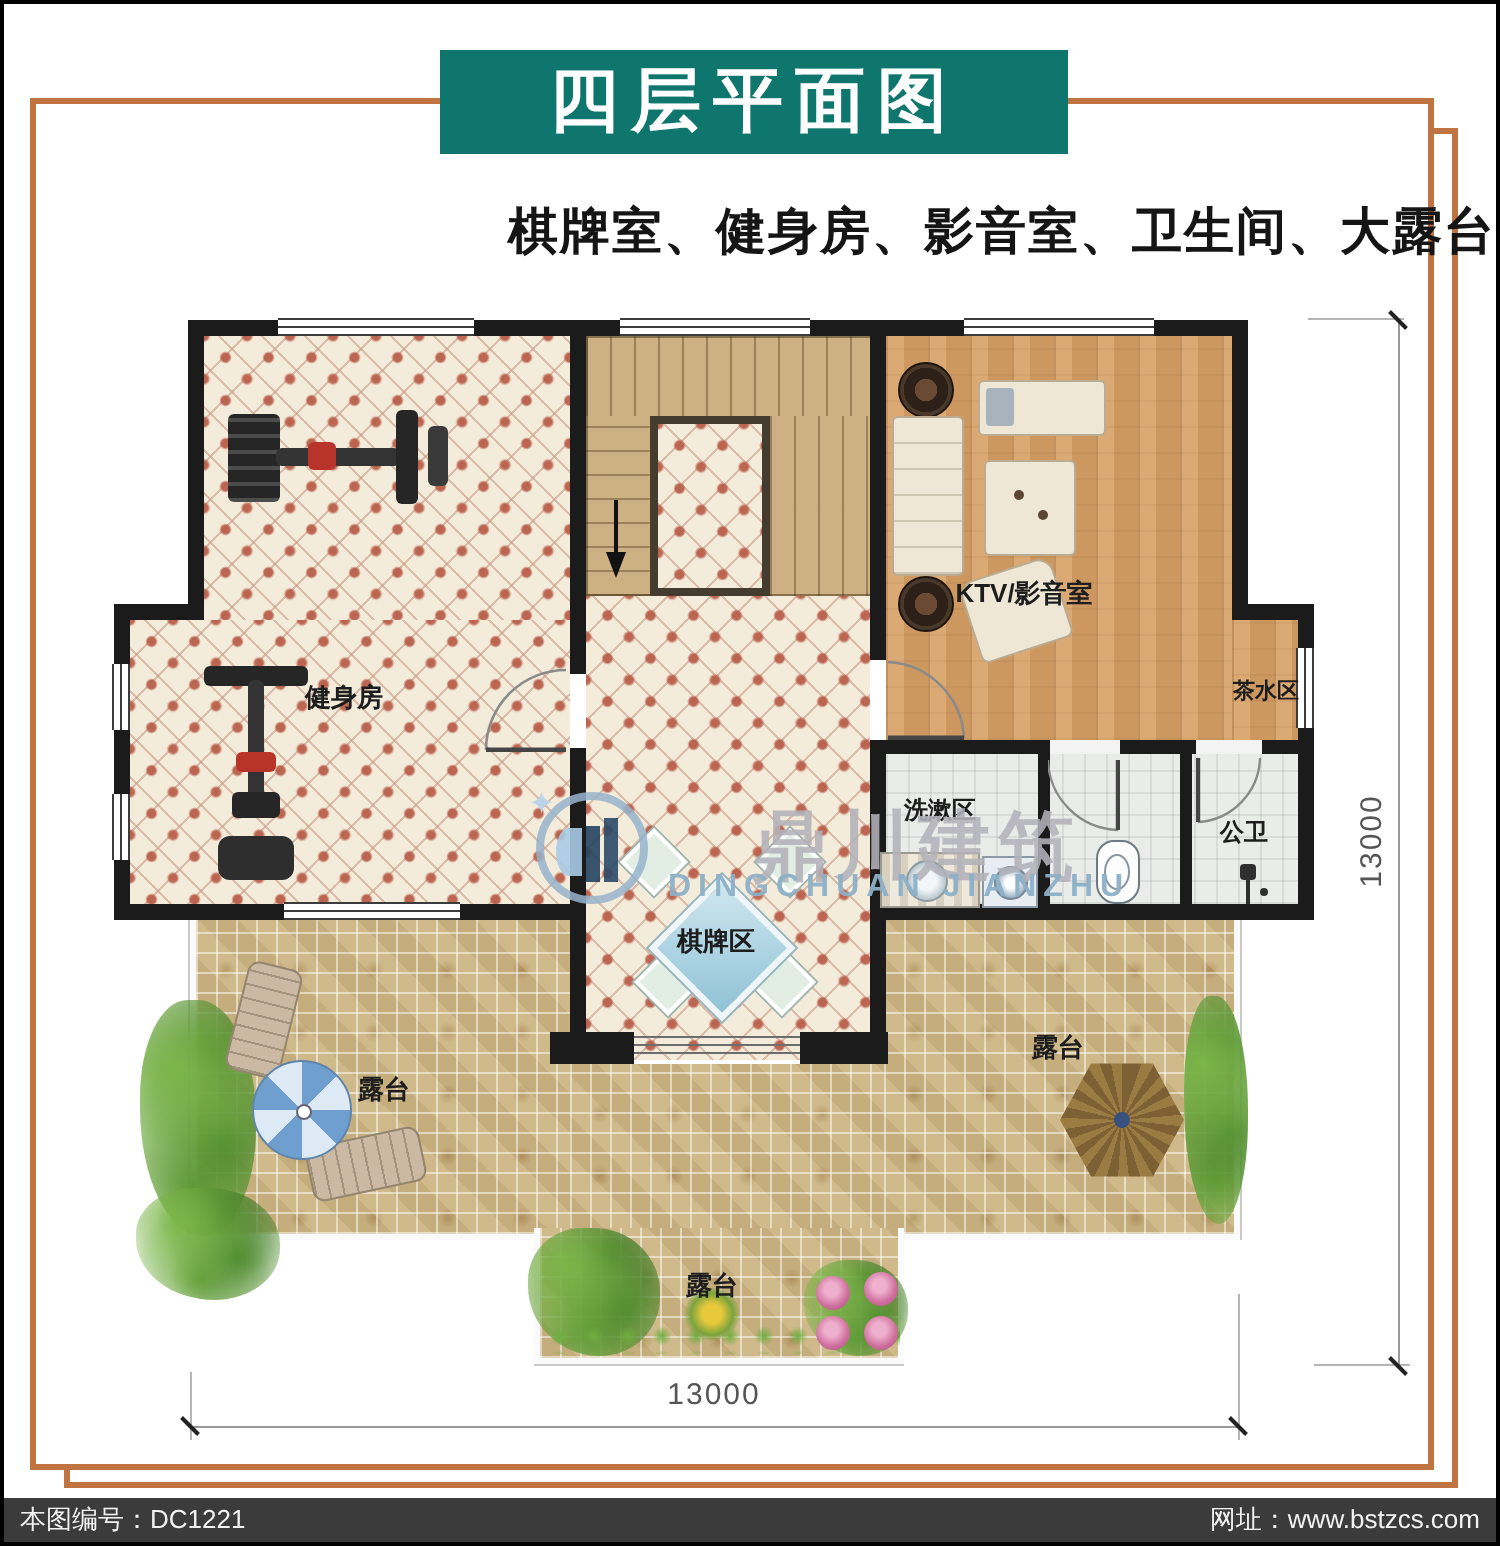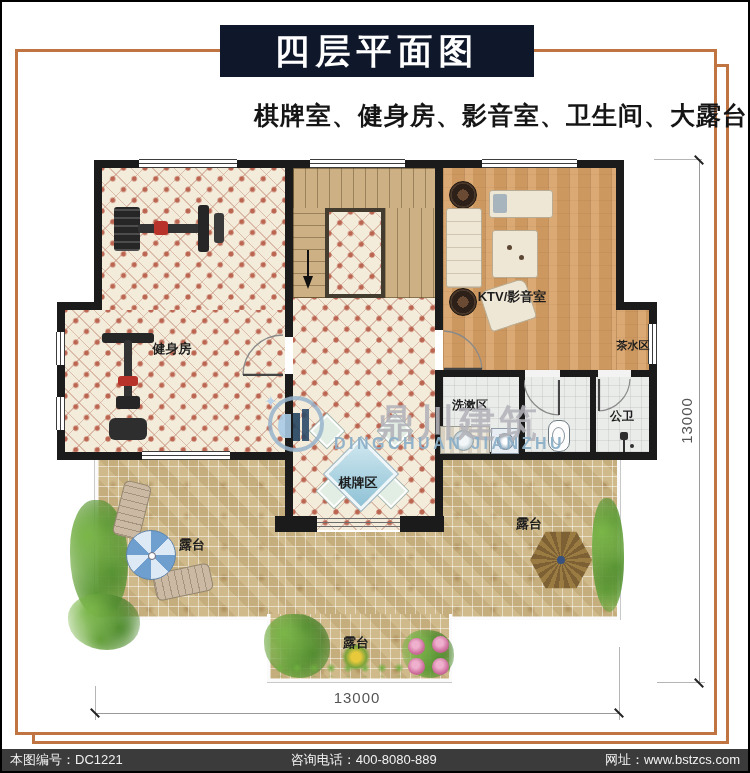--- a/index.html
+++ b/index.html
@@ -6,21 +6,21 @@
   .page{position:relative;width:750px;height:773px;background:#fff;margin:0 auto;overflow:hidden;
         border:2px solid #000;box-sizing:border-box;
         font-family:"Liberation Sans","DejaVu Sans",sans-serif;}
   .abs{position:absolute;}
 
   
   .frame-outer{border:3px solid #bf7442;}
   .frame-inner{border:3px solid #bf7442;background:#fff;}
 
   
-  .banner{background:#0f172a;color:#fff;font-size:35px;font-weight:bold;letter-spacing:6px;
+  .banner{background:#0f766e;color:#fff;font-size:35px;font-weight:bold;letter-spacing:6px;
           text-align:center;line-height:52px;}
   .subtitle{width:100%;text-align:center;font-size:25px;font-weight:bold;color:#151515;letter-spacing:1px;}
 
   
   .tile{background-color:#f4ecdb;
     background-image:
       radial-gradient(circle 3px at center, rgba(185,95,75,.95) 2px, rgba(185,95,75,0) 3.2px),
       radial-gradient(circle 3px at center, rgba(185,95,75,.95) 2px, rgba(185,95,75,0) 3.2px),
       repeating-linear-gradient(45deg, transparent 0 14px, rgba(200,150,130,.55) 14px 15.2px),
       repeating-linear-gradient(135deg, transparent 0 14px, rgba(200,150,130,.55) 14px 15.2px);
@@ -255,21 +255,21 @@
     <div class="abs chair-d" style="left:381px;top:417px;width:20px;height:20px;"></div>
     <div class="abs chair-d" style="left:320px;top:477px;width:20px;height:20px;"></div>
     <div class="abs chair-d" style="left:377px;top:477px;width:20px;height:20px;"></div>
     <div class="abs table-d" style="left:333px;top:446px;width:46px;height:46px;"></div>
 
     <div class="abs room-label" style="left:140px;top:338px;width:60px;">健身房</div>
     <div class="abs room-label" style="left:465px;top:286px;width:90px;">KTV/影音室</div>
     <div class="abs room-label" style="left:608px;top:336px;width:46px;font-size:11px;text-align:center;">茶水区</div>
     <div class="abs room-label" style="left:443px;top:395px;width:50px;font-size:12px;">洗漱区</div>
     <div class="abs room-label" style="left:594px;top:406px;width:52px;font-size:12px;">公卫</div>
-    <div class="abs room-label" style="left:326px;top:472px;width:60px;z-index:41;">棋牌区</div>
+    <div class="abs room-label" style="left:326px;top:460px;width:60px;z-index:41;">棋牌区</div>
     <div class="abs room-label" style="left:168px;top:534px;width:44px;">露台</div>
     <div class="abs room-label" style="left:505px;top:513px;width:44px;">露台</div>
     <div class="abs room-label" style="left:332px;top:632px;width:44px;">露台</div>
 
     <div class="abs wm-logo" style="left:266px;top:394px;width:56px;height:56px;">
       <div class="wm-star" style="left:-8px;top:-8px;">✦</div>
       <div class="wm-arc" style="left:6px;top:14px;width:13px;height:24px;"></div>
       <div class="wm-b" style="left:21px;top:13px;width:7px;height:28px;"></div>
       <div class="wm-b" style="left:30px;top:9px;width:7px;height:32px;background:#2a4a68;"></div>
     </div>
@@ -286,17 +286,16 @@
     <div class="abs extline" style="left:93px;top:684px;width:1px;height:34px;"></div>
     <div class="abs extline" style="left:617px;top:645px;width:1px;height:73px;"></div>
     <div class="abs dimline" style="left:93px;top:711px;width:524px;height:1px;"></div>
     <div class="abs tick" style="left:87px;top:710px;"></div>
     <div class="abs tick" style="left:611px;top:710px;"></div>
     <div class="abs dimtext" style="left:325px;top:687px;width:60px;">13000</div>
   </div>
 
   <div class="abs footer" style="left:0;bottom:0;width:100%;height:22px;">
     <span>本图编号：DC1221</span>
-    <span>咨询电话：400-8080-889</span>
     <span>网址：www.bstzcs.com</span>
   </div>
 
 </div>
 
 </body></html>

